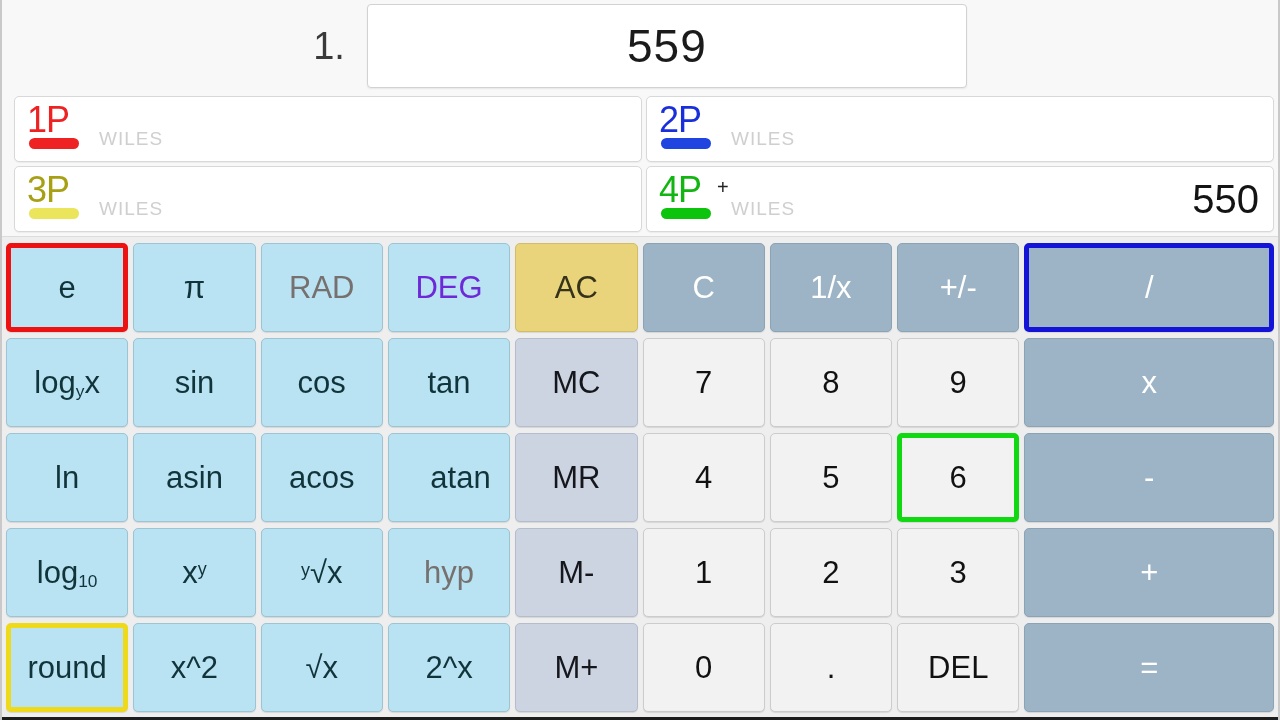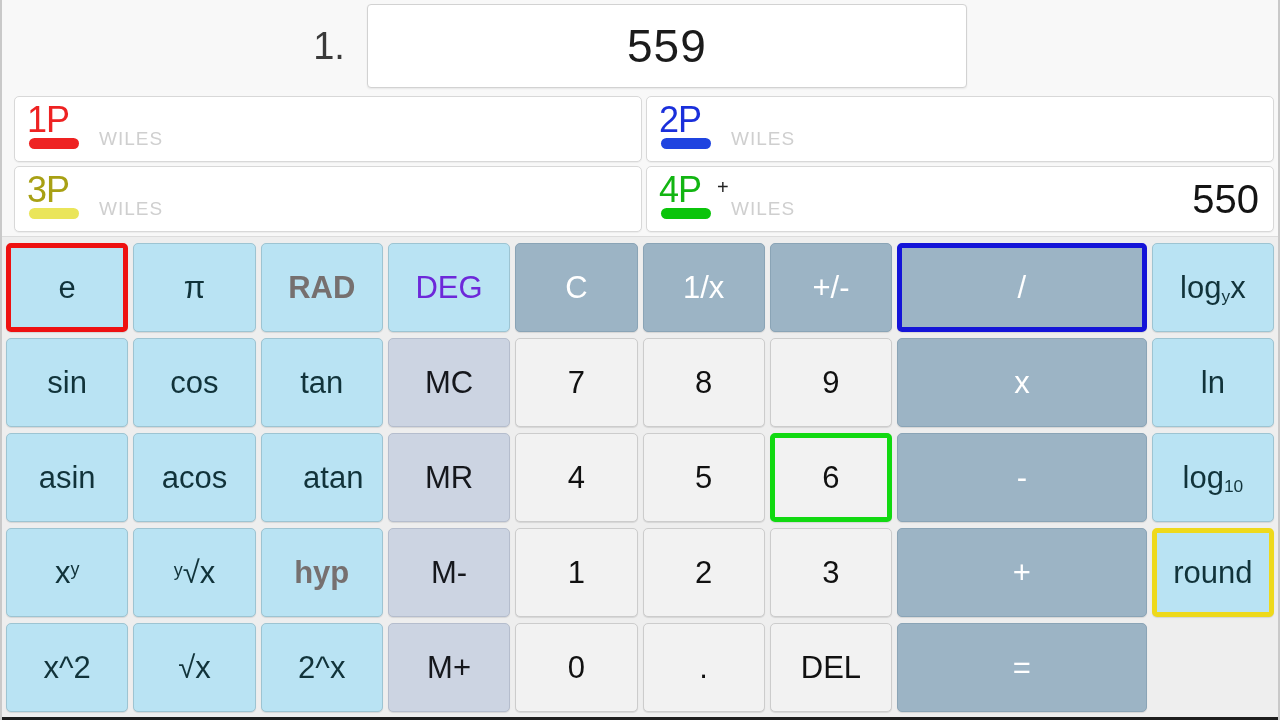--- a/index.html
+++ b/index.html
@@ -152,21 +152,21 @@
 
   
   .k-fn    { background: #b9e3f3; color: #11333a; border-color: #9dc4d2; }
   .k-num   { background: #f2f2f2; color: #111111; border-color: #cccccc; }
   .k-op    { background: #9cb4c5; color: #ffffff; border-color: #8aa4b6; }
   .k-ac    { background: #e9d47c; color: #37331a; border-color: #d2bd66; }
   .k-mem   { background: #ccd4e2; color: #15171c; border-color: #b5bdcd; }
 
   
   .t-red   { color: #6d28d9; }
-  .t-gray  { color: #76706f; font-weight: bold; }
+  .t-gray  { color: #76706f; }
 
   
   .sel { border-width: 5px; border-style: solid; }
   .sel-red    { border-color: #ee1111; }
   .sel-blue   { border-color: #1414d8; }
   .sel-green  { border-color: #11d911; }
   .sel-yellow { border-color: #eed91b; }
 
   .key sub { font-size: 0.56em; vertical-align: baseline; position: relative; top: 0.24em; }
   .key sup { font-size: 0.58em; vertical-align: baseline; position: relative; top: -0.42em; }
@@ -236,20 +236,23 @@
       </div>
       <div class="key k-fn" style="grid-column: span 1;">
         <span>π</span>
       </div>
       <div class="key k-fn t-gray" style="grid-column: span 1;">
         <span>RAD</span>
       </div>
       <div class="key k-fn t-red" style="grid-column: span 1;">
         <span>DEG</span>
       </div>
+      <div class="key k-ac" style="grid-column: span 1;">
+        <span>AC</span>
+      </div>
       <div class="key k-op" style="grid-column: span 1;">
         <span>C</span>
       </div>
       <div class="key k-op" style="grid-column: span 1;">
         <span>1/x</span>
       </div>
       <div class="key k-op" style="grid-column: span 1;">
         <span>+/-</span>
       </div>
       <div class="key k-op sel sel-blue" style="grid-column: span 2;">

